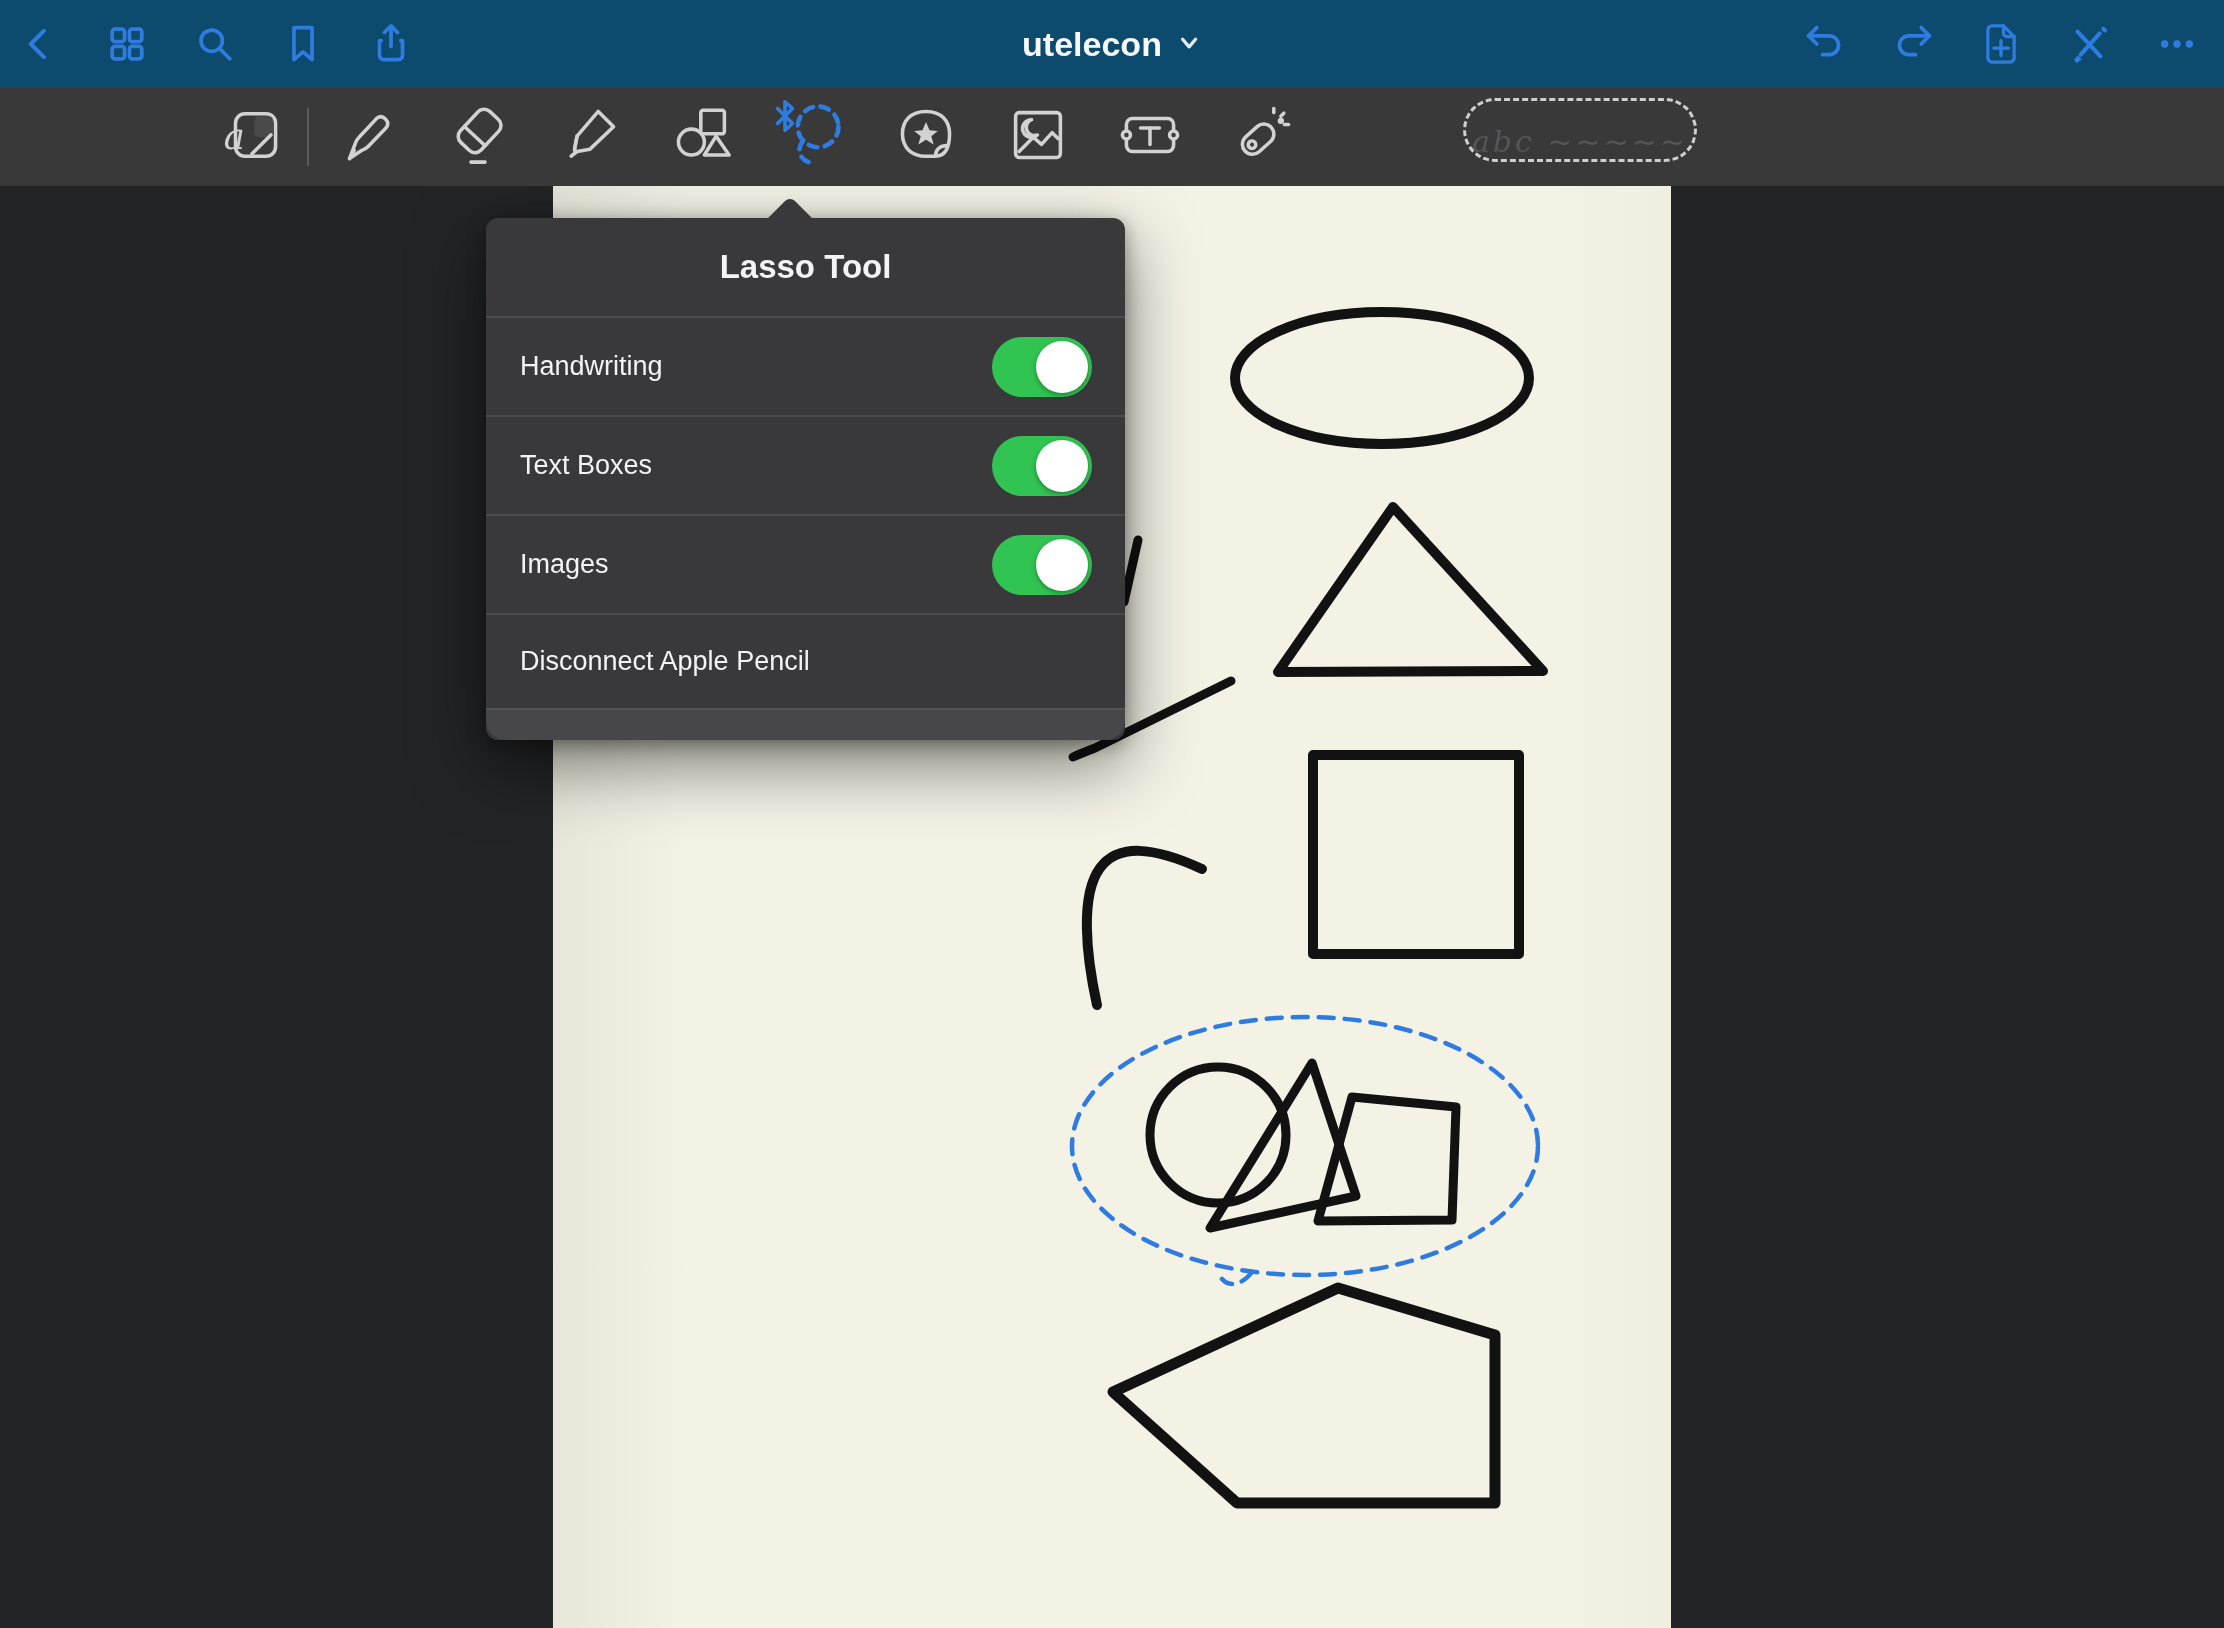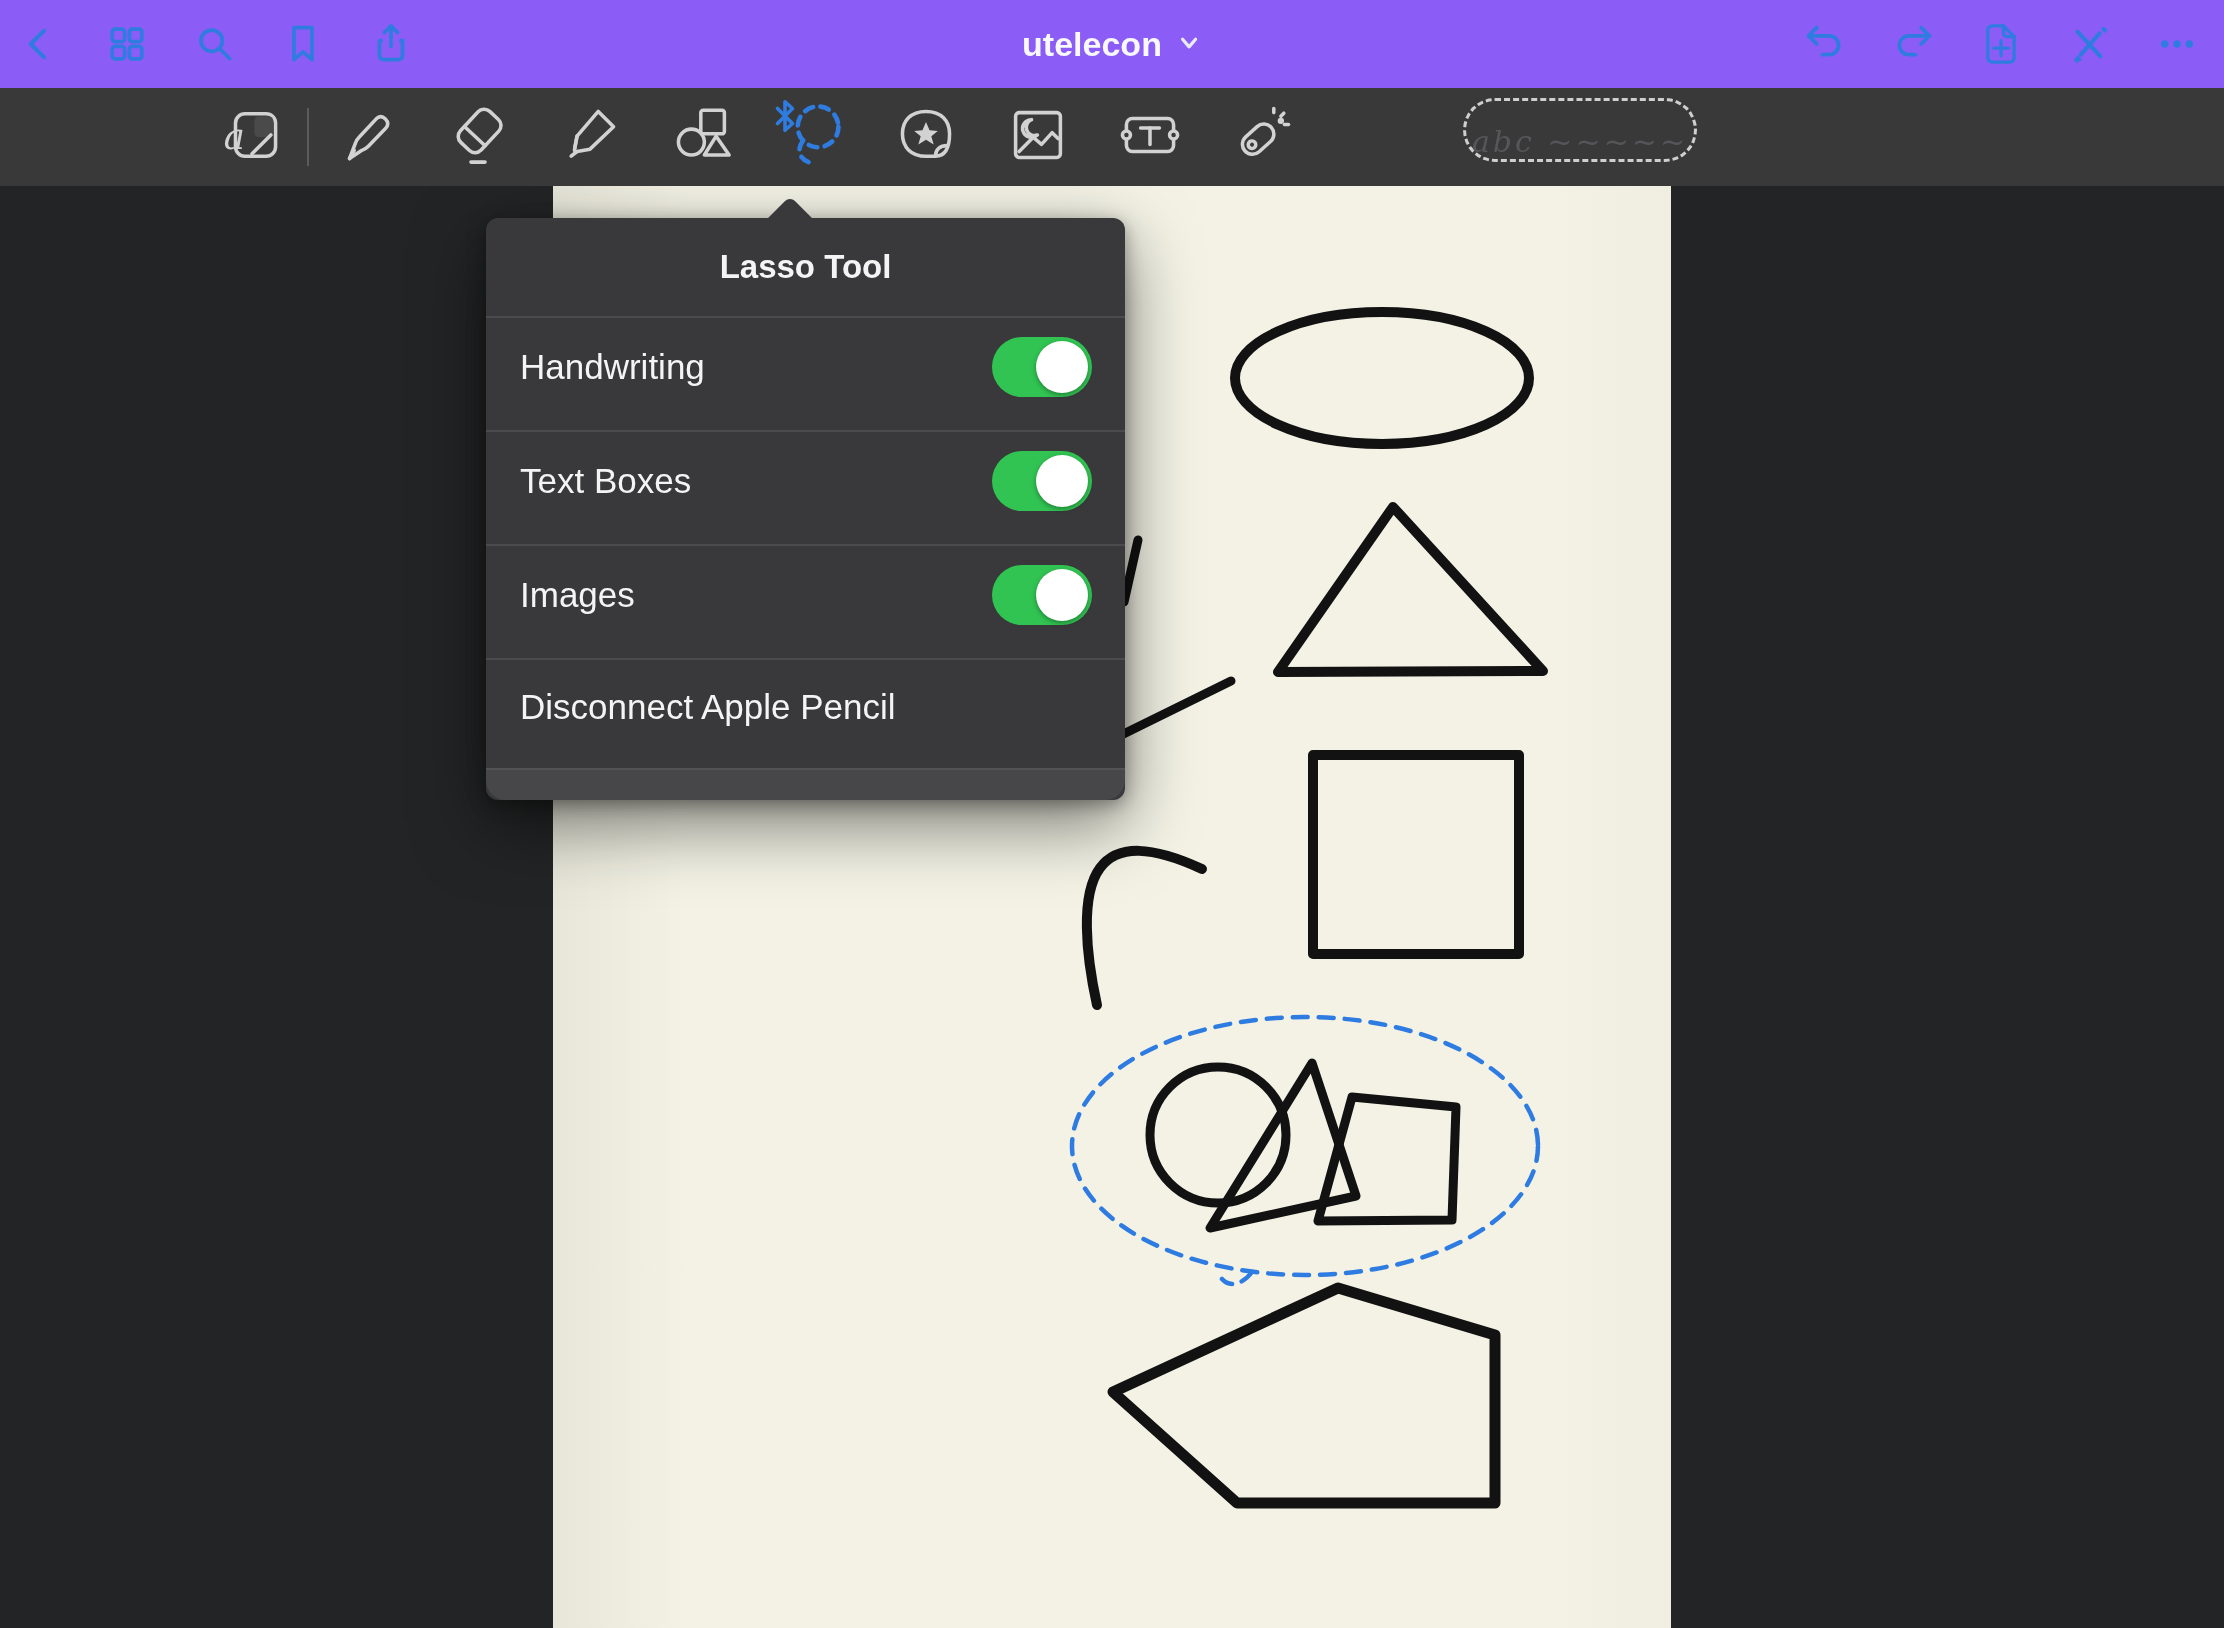--- a/index.html
+++ b/index.html
@@ -4,21 +4,21 @@
 <style>
   html,body{margin:0;padding:0;background:#1c1c1e;}
   body{
     width:2224px;height:1628px;position:relative;overflow:hidden;
     font-family:"Liberation Sans","DejaVu Sans",sans-serif;
     background:#232425;
   }
   
   .navbar{
     position:absolute;top:0;left:0;width:2224px;height:88px;
-    background:#8b5cf6;display:flex;align-items:center;justify-content:space-between;
+    background:#0c4a6e;display:flex;align-items:center;justify-content:space-between;
     box-sizing:border-box;padding:0 24px 0 16px;z-index:40;
   }
   .nav-group{display:flex;align-items:center;gap:42px;}
   .nav-btn{width:46px;height:46px;display:flex;align-items:center;justify-content:center;}
   .nav-btn svg{display:block;}
   .nav-title{
     position:absolute;left:50%;top:50%;transform:translate(-50%,-50%);
     display:flex;align-items:center;gap:14px;color:#f7f9fc;font-size:34px;font-weight:bold;
   }
   
@@ -55,21 +55,21 @@
     position:absolute;top:-14px;left:285px;width:38px;height:38px;background:#39393b;
     transform:rotate(45deg);border-radius:7px;
   }
   .popup-header{
     height:98px;display:flex;align-items:center;justify-content:center;
     font-size:33px;font-weight:bold;border-bottom:2px solid #4b4b4d;
     position:relative;z-index:1;
   }
   .popup-row{
     height:97px;display:flex;align-items:center;
-    padding:0 33px 15px 34px;border-bottom:2px solid #4b4b4d;font-size:35px;
+    padding:0 33px 0 34px;border-bottom:2px solid #4b4b4d;font-size:27px;
   }
   .popup-row.action{border-bottom:none;height:93px;}
   .toggle{
     width:100px;height:60px;border-radius:30px;background:#31c452;
     position:relative;margin-left:auto;flex:none;
   }
   .toggle .knob{
     position:absolute;top:4px;right:4px;width:52px;height:52px;border-radius:50%;
     background:#ffffff;box-shadow:0 2px 5px rgba(0,0,0,.35);
   }

